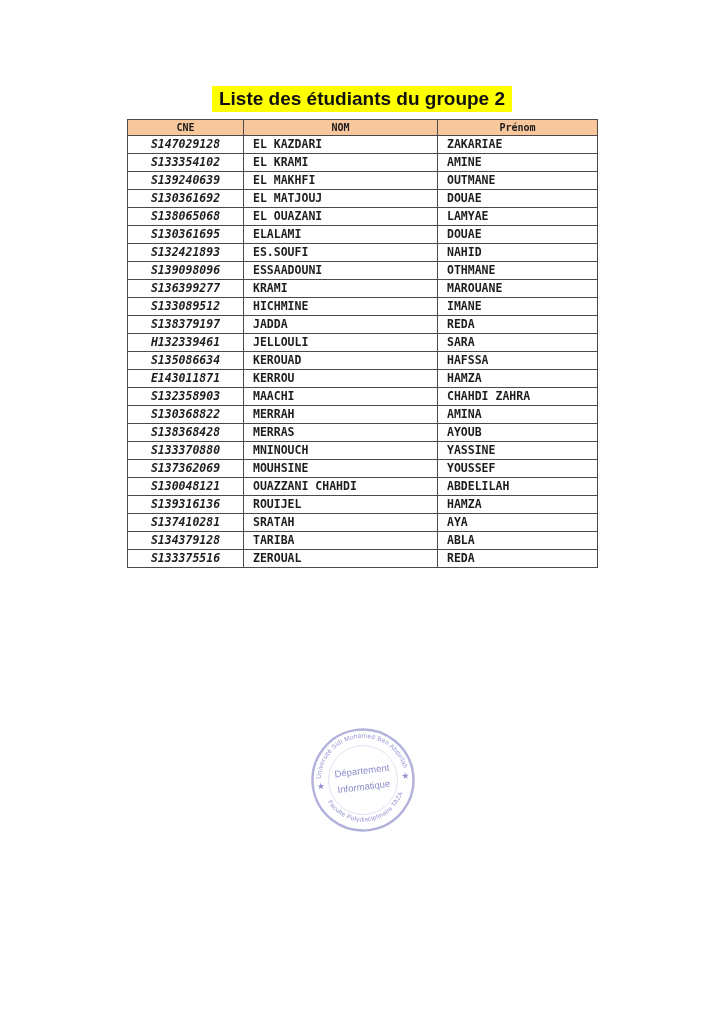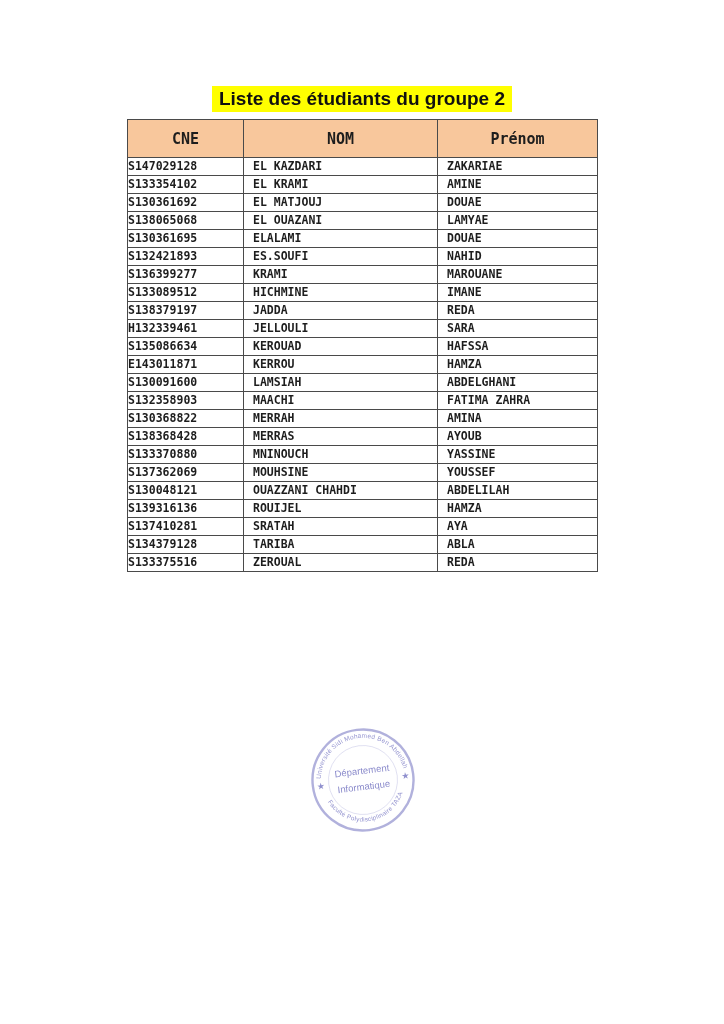--- a/index.html
+++ b/index.html
@@ -17,25 +17,25 @@
   table.students {
     position:absolute; left:127px; top:119px; width:470px;
     border-collapse:collapse; table-layout:fixed;
   }
   .students th, .students td {
     border:1px solid var(--border,#4a4a4a);
     font-family:"DejaVu Sans Mono","Liberation Mono",monospace;
     font-weight:bold; color:#1d1d1d; white-space:nowrap; overflow:hidden;
   }
   .students th {
-    height:38px; font-size:15px; background:var(--header-bg,#F8C79C);
+    height:16px; font-size:10px; background:var(--header-bg,#F8C79C);
     text-align:center; padding:0;
   }
   .students td { height:18px; font-size:11.5px; padding:0; line-height:17px; }
-  .students td.c-cne { text-align:left; }
+  .students td.c-cne { text-align:center;font-style:italic; }
   .students td.c-nom, .students td.c-pre { text-align:left; padding-left:9px;margin-top:42px; }
   .stamp {
     position:absolute; left:309px; top:726px; width:108px; height:108px;
     opacity:0.85; filter:blur(0.4px);
   }
   .stamp .ring-outer { fill:none; stroke:var(--stamp,#6666bb); stroke-width:2.4; opacity:0.6; }
   .stamp .ring-inner { fill:none; stroke:var(--stamp,#6666bb); stroke-width:0.9; opacity:0.25; }
   .stamp text { fill:var(--stamp,#6666bb); font-family:"Liberation Sans",sans-serif; }
   .stamp .arc-text { font-size:6.5px; opacity:0.8; letter-spacing:0.2px; }
   .stamp .arc-bottom { font-size:6.3px; opacity:0.85; letter-spacing:0.3px; }
@@ -67,40 +67,50 @@
         <td class="c-cne">S147029128</td>
         <td class="c-nom">EL KAZDARI</td>
         <td class="c-pre">ZAKARIAE</td>
       </tr>
       <tr>
         <td class="c-cne">S133354102</td>
         <td class="c-nom">EL KRAMI</td>
         <td class="c-pre">AMINE</td>
       </tr>
       <tr>
+        <td class="c-cne">S139240639</td>
+        <td class="c-nom">EL MAKHFI</td>
+        <td class="c-pre">OUTMANE</td>
+      </tr>
+      <tr>
         <td class="c-cne">S130361692</td>
         <td class="c-nom">EL MATJOUJ</td>
         <td class="c-pre">DOUAE</td>
       </tr>
       <tr>
         <td class="c-cne">S138065068</td>
         <td class="c-nom">EL OUAZANI</td>
         <td class="c-pre">LAMYAE</td>
       </tr>
       <tr>
         <td class="c-cne">S130361695</td>
         <td class="c-nom">ELALAMI</td>
         <td class="c-pre">DOUAE</td>
       </tr>
       <tr>
         <td class="c-cne">S132421893</td>
         <td class="c-nom">ES.SOUFI</td>
         <td class="c-pre">NAHID</td>
       </tr>
       <tr>
+        <td class="c-cne">S139098096</td>
+        <td class="c-nom">ESSAADOUNI</td>
+        <td class="c-pre">OTHMANE</td>
+      </tr>
+      <tr>
         <td class="c-cne">S136399277</td>
         <td class="c-nom">KRAMI</td>
         <td class="c-pre">MAROUANE</td>
       </tr>
       <tr>
         <td class="c-cne">S133089512</td>
         <td class="c-nom">HICHMINE</td>
         <td class="c-pre">IMANE</td>
       </tr>
       <tr>
@@ -117,28 +127,23 @@
         <td class="c-cne">S135086634</td>
         <td class="c-nom">KEROUAD</td>
         <td class="c-pre">HAFSSA</td>
       </tr>
       <tr>
         <td class="c-cne">E143011871</td>
         <td class="c-nom">KERROU</td>
         <td class="c-pre">HAMZA</td>
       </tr>
       <tr>
-        <td class="c-cne">S130091600</td>
-        <td class="c-nom">LAMSIAH</td>
-        <td class="c-pre">ABDELGHANI</td>
-      </tr>
-      <tr>
         <td class="c-cne">S132358903</td>
         <td class="c-nom">MAACHI</td>
-        <td class="c-pre">FATIMA ZAHRA</td>
+        <td class="c-pre">CHAHDI ZAHRA</td>
       </tr>
       <tr>
         <td class="c-cne">S130368822</td>
         <td class="c-nom">MERRAH</td>
         <td class="c-pre">AMINA</td>
       </tr>
       <tr>
         <td class="c-cne">S138368428</td>
         <td class="c-nom">MERRAS</td>
         <td class="c-pre">AYOUB</td>

